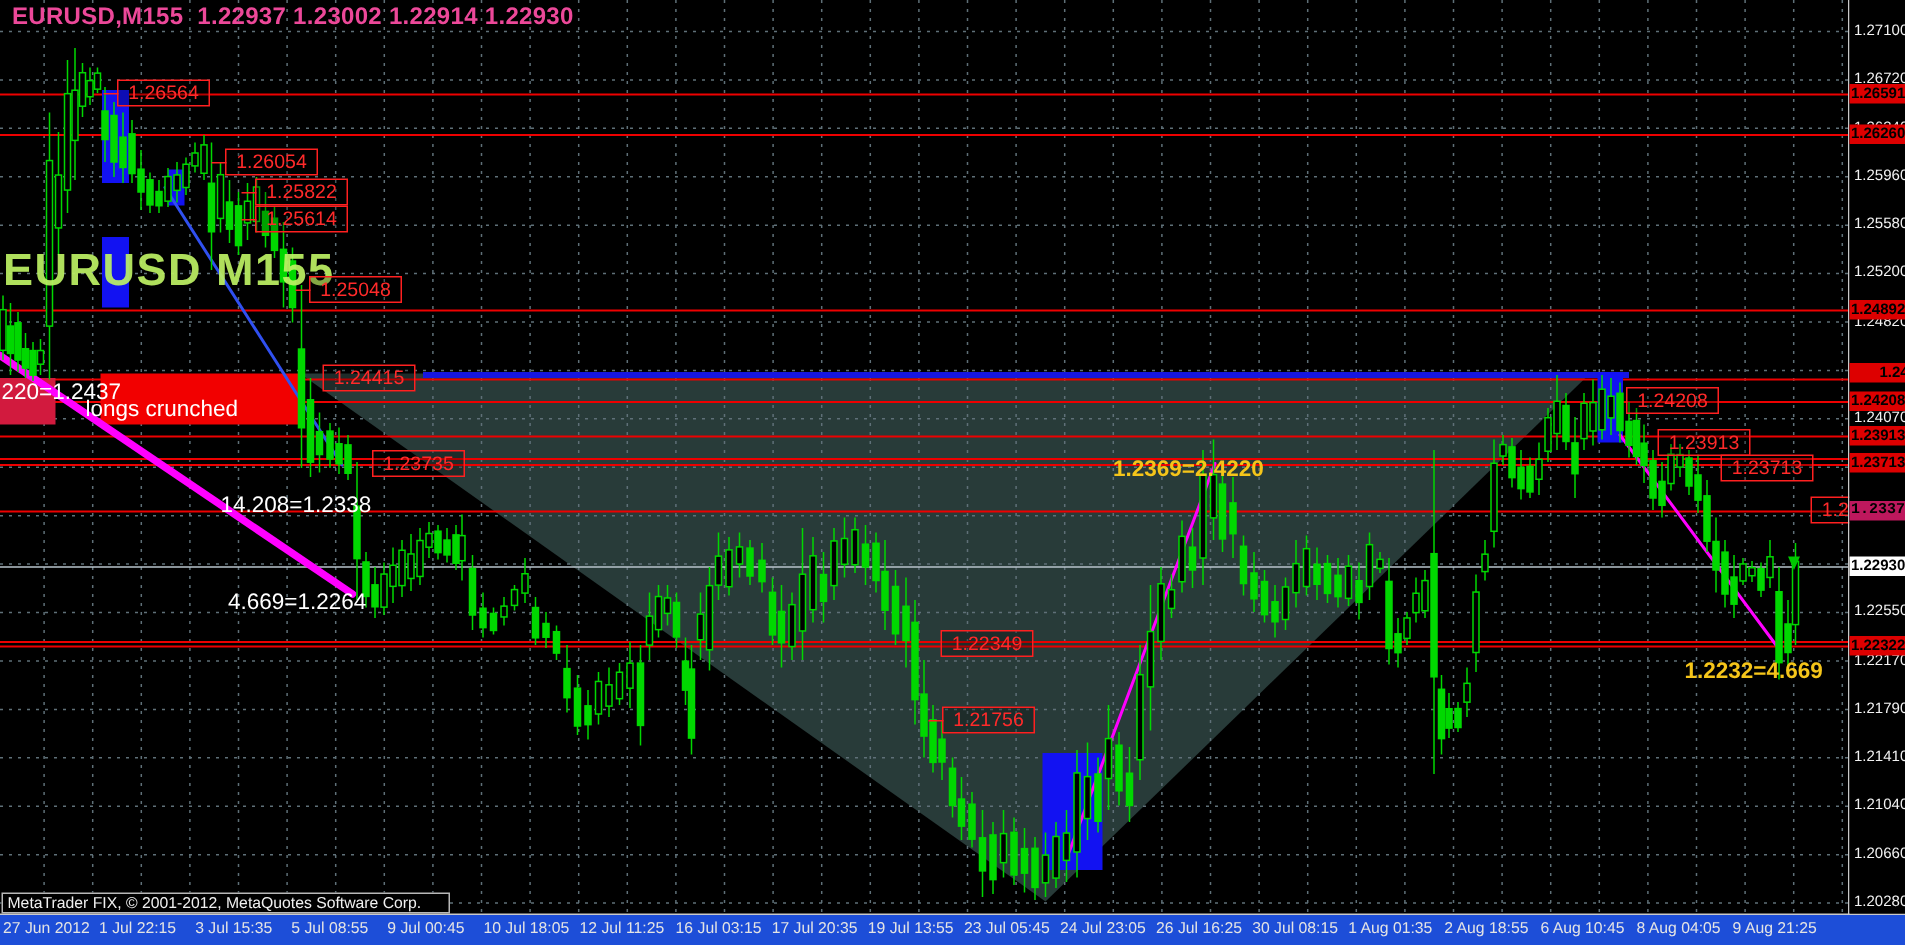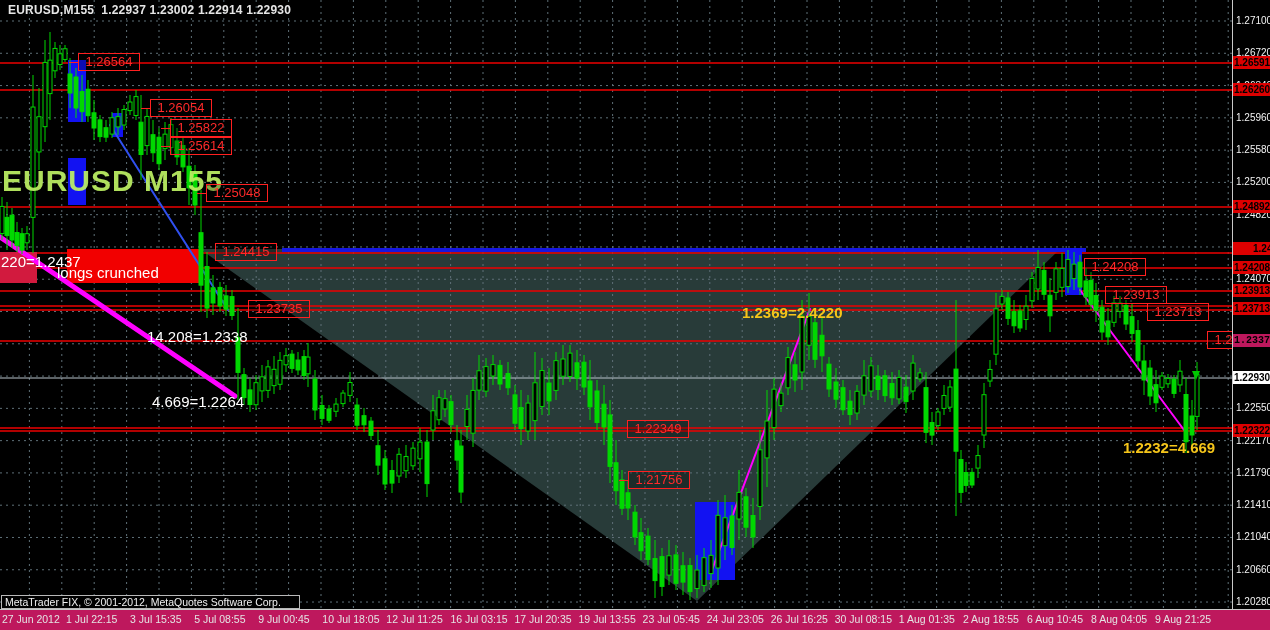--- a/index.html
+++ b/index.html
@@ -1,26 +1,26 @@
 <!DOCTYPE html>
 <html><head>
 <meta charset="utf-8">
 <style>
   html,body{margin:0;padding:0;background:#000;width:1270px;height:630px;overflow:hidden;
             font-family:"Liberation Sans",sans-serif;}
   #stage{position:relative;width:1270px;height:630px;background:#000;}
   #plot{position:absolute;left:0;top:0;width:1232px;height:609px;}
   #chart-svg{position:absolute;left:0;top:0;}
   .hud{position:absolute;white-space:nowrap;pointer-events:none;}
-  #quote-line{left:8px;top:3px;color:#e5e5e5;font-size:12px;font-weight:bold;letter-spacing:.2px;}
+  #quote-line{left:8px;top:3px;color:#ec4899;font-size:16px;font-weight:bold;letter-spacing:.2px;}
   #watermark{left:2px;top:164px;color:#bef264;opacity:.92;font-size:30px;font-weight:600;letter-spacing:1px;}
   #copyright-box{position:absolute;left:1px;top:595px;width:294px;height:12px;border:1px solid #b8b8b8;
                  background:#000;color:#f0f0f0;font-size:10.5px;line-height:12px;padding-left:3px;}
   #price-axis{position:absolute;left:1233px;top:0;width:37px;height:609px;background:#000;}
-  #time-axis{position:absolute;left:0;top:610px;width:1270px;height:20px;background:#be185d;}
+  #time-axis{position:absolute;left:0;top:610px;width:1270px;height:20px;background:#1d4ed8;}
   .tick{position:absolute;color:#f2f2f2;font-size:10px;line-height:12px;}
   .badge{position:absolute;left:0;width:36px;font-size:10px;line-height:13px;height:13px;
          color:#000;padding-left:1px;font-weight:bold;}
   .tlabel{position:absolute;color:#e4e4e4;font-size:10.5px;top:3px;}
   .chart-label{position:absolute;border:1px solid #ff2020;color:#ff2a2a;font-size:13px;line-height:16px;
                width:60px;height:16px;text-align:center;background:rgba(0,0,0,0.25);}
   .dash-left{position:absolute;width:10px;height:1px;background:#ff2020;top:8px;left:-10px;}
   .anno{position:absolute;font-size:15px;}
   .anno.white{color:#fff;}
   .anno.yellow{color:#f5c51a;font-weight:bold;}

